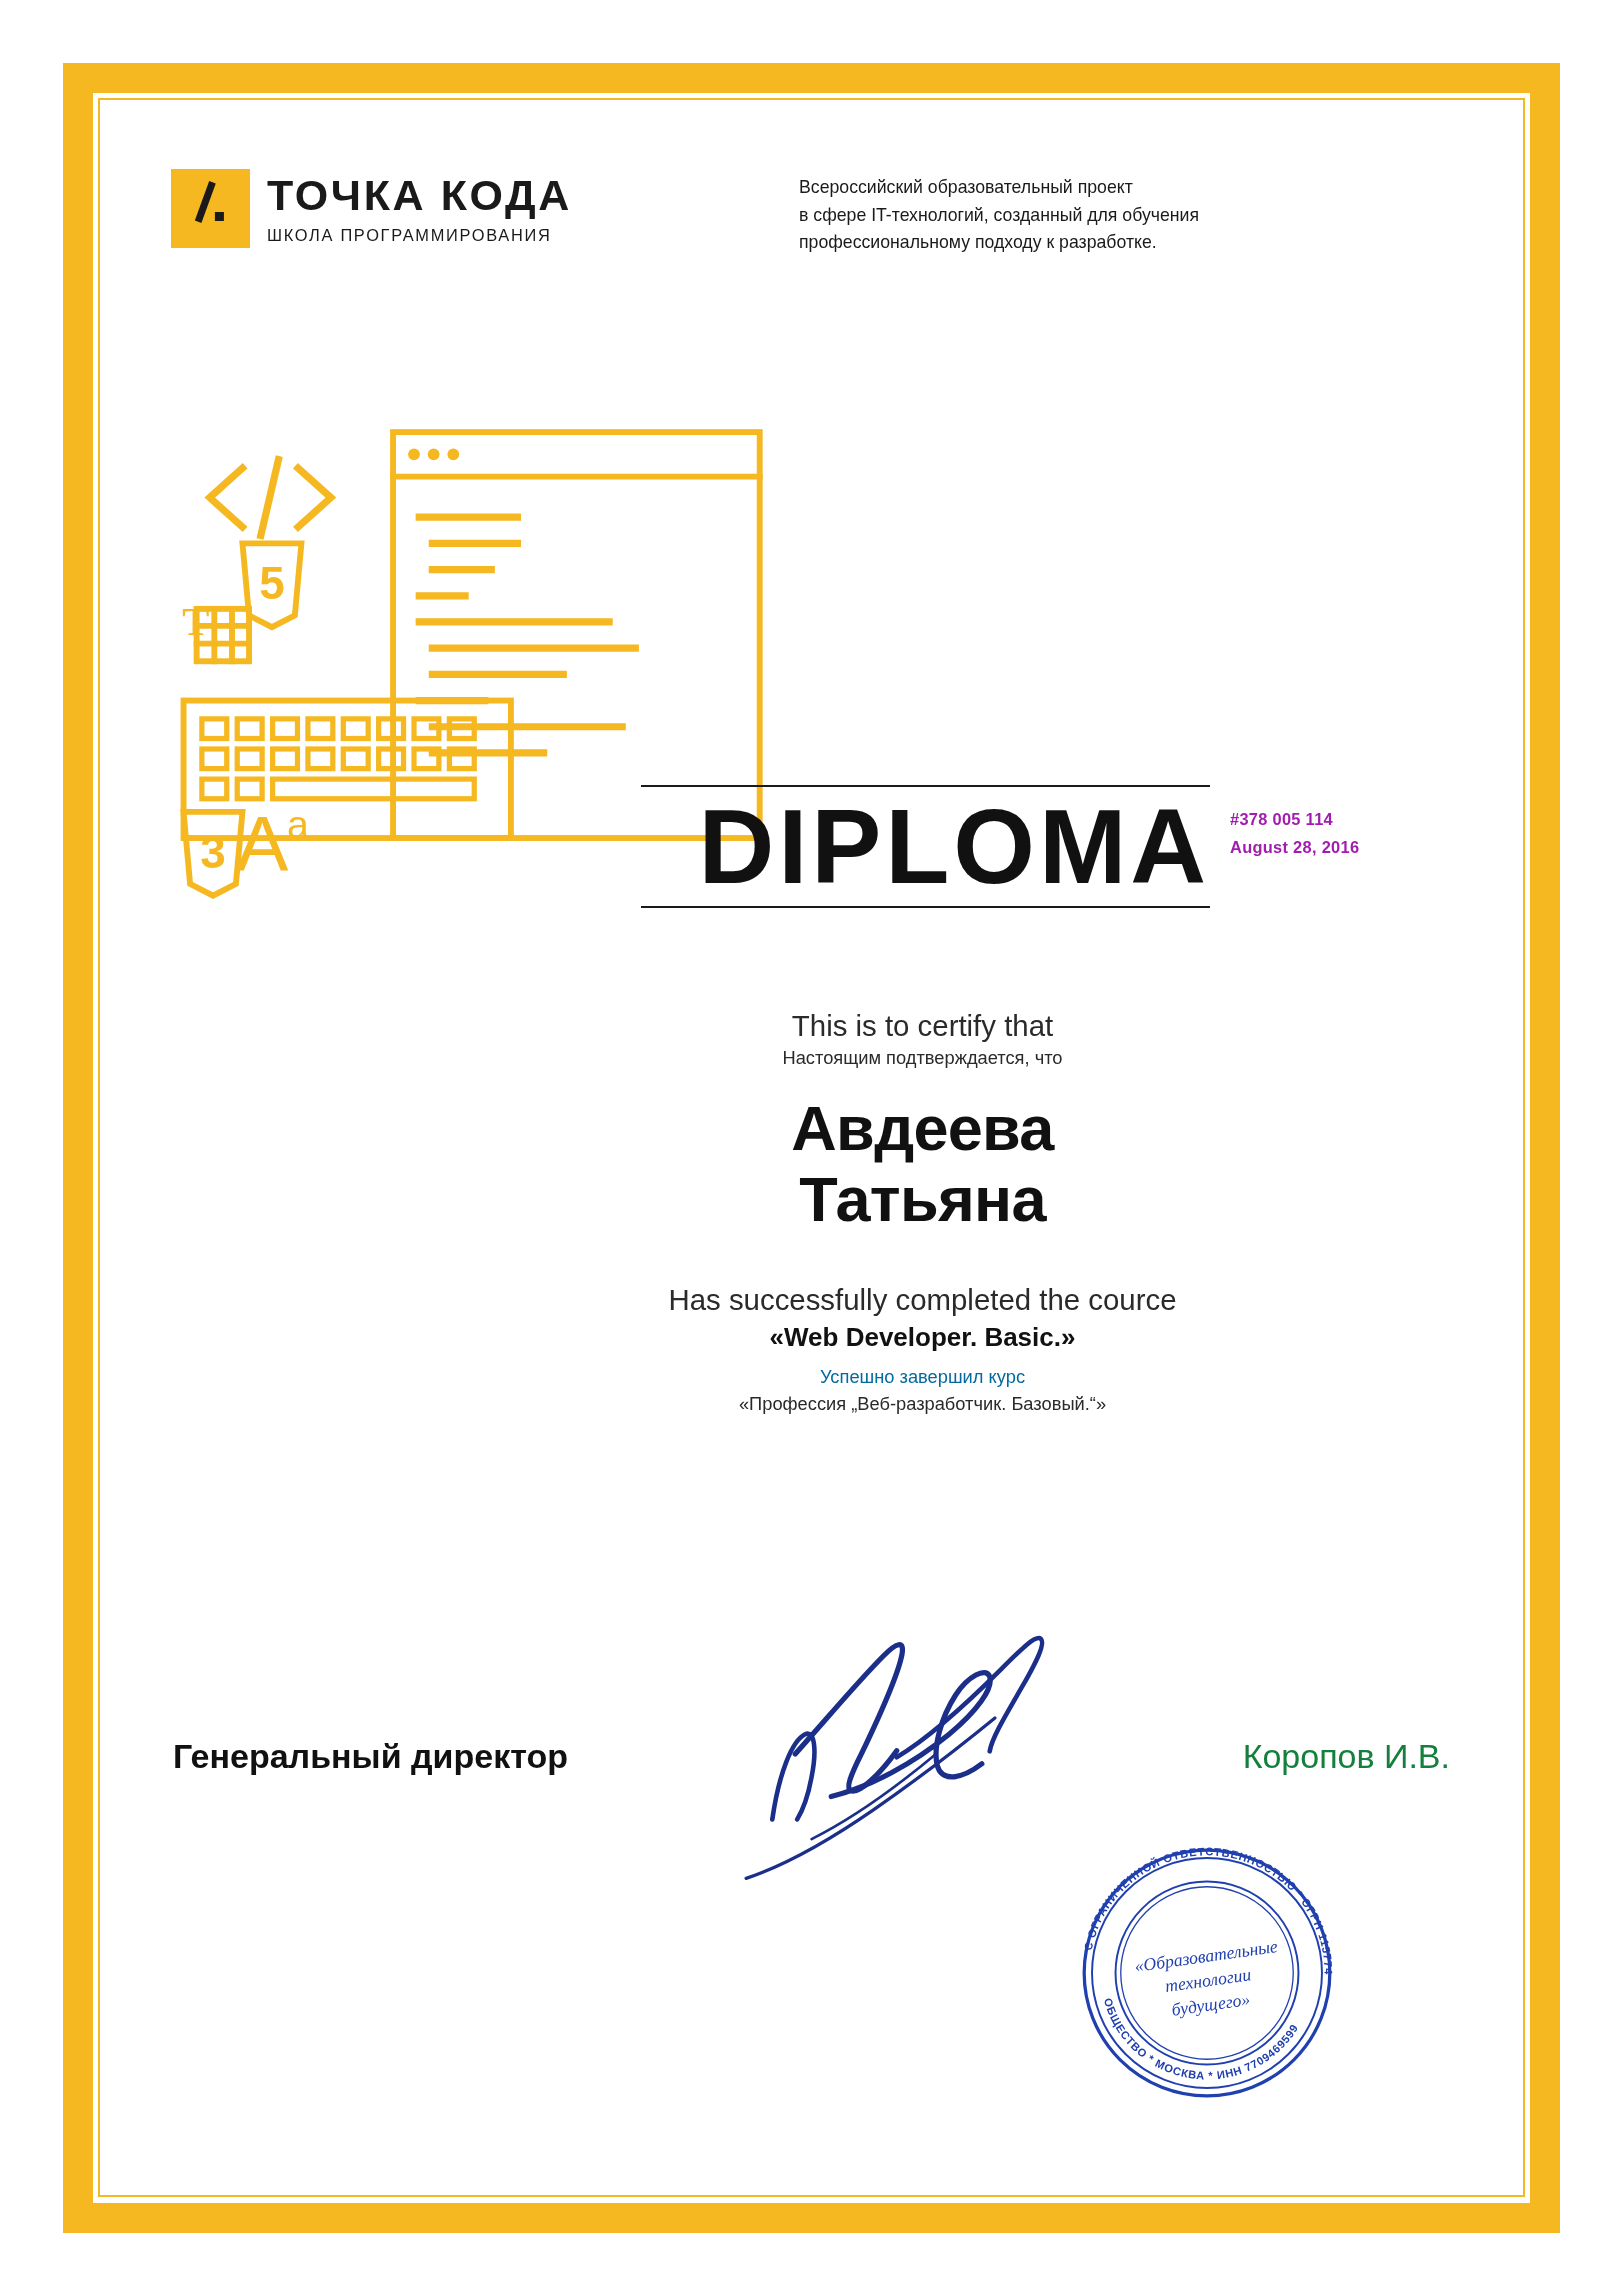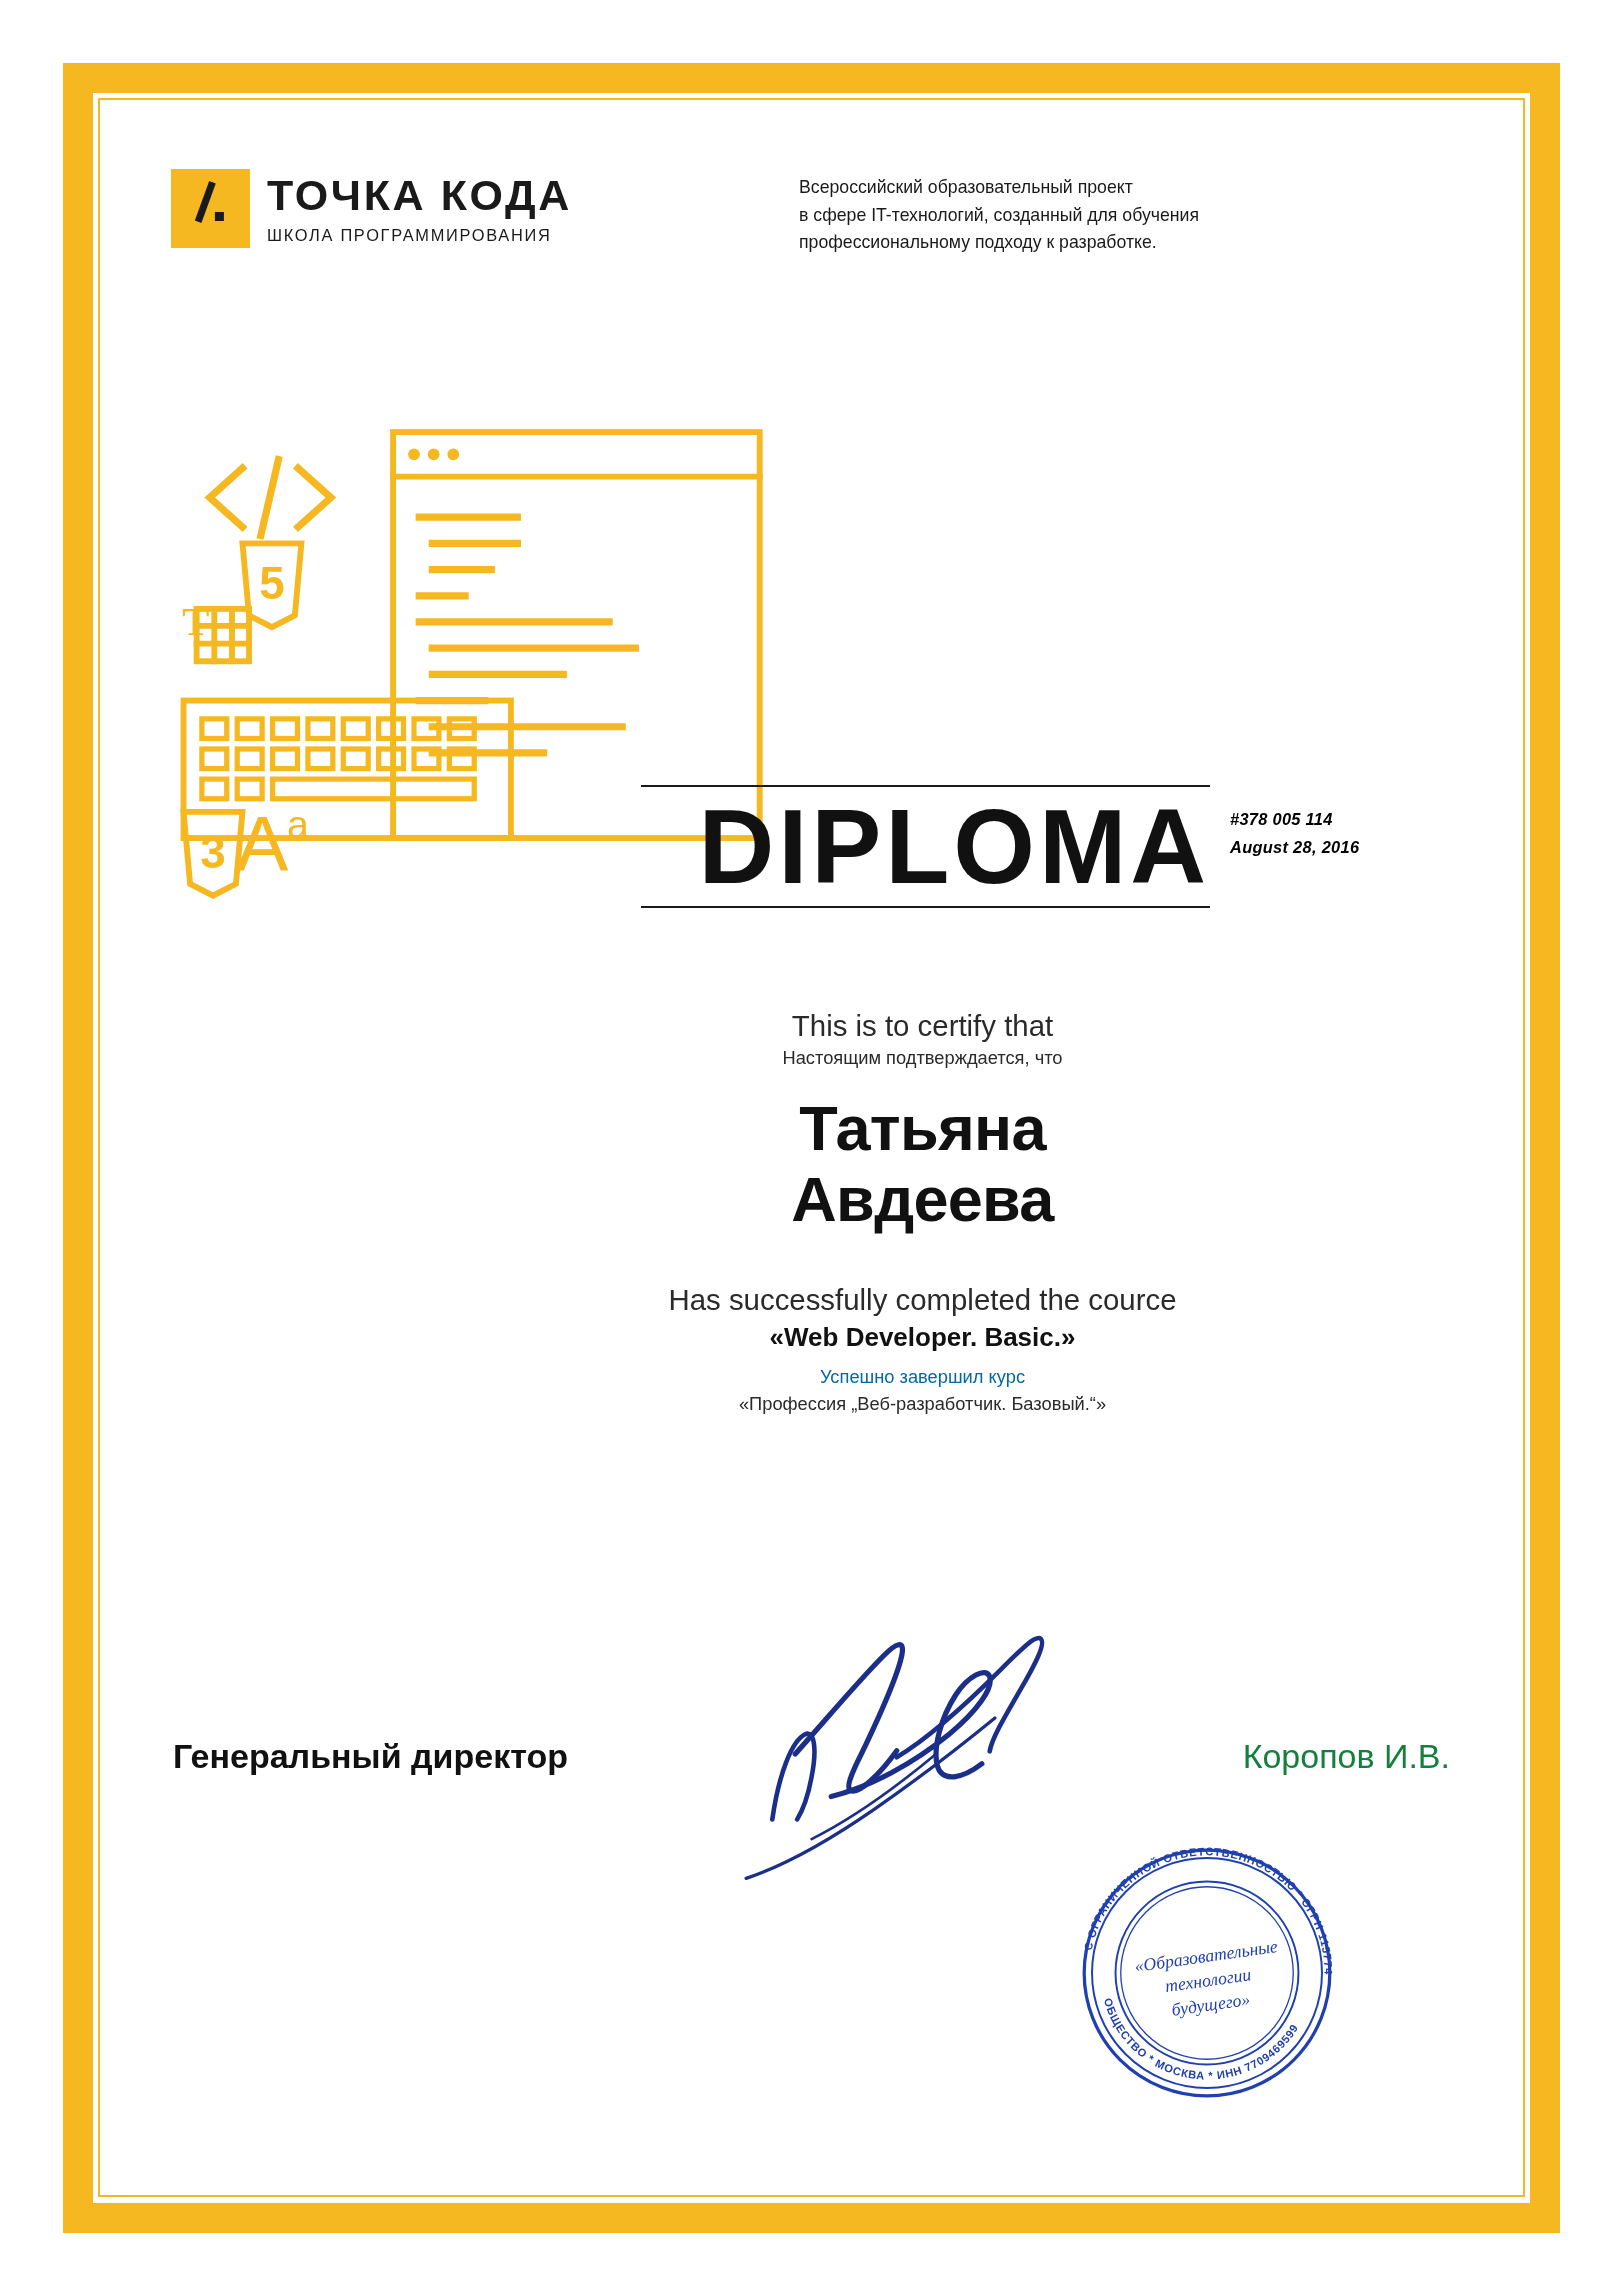--- a/index.html
+++ b/index.html
@@ -149,26 +149,25 @@
     letter-spacing: 3.9px;
     line-height: 1.05;
     text-align: right;
     color: #111;
     padding: 5.2px 0 3.9px 0;
   }
   .diploma-meta {
     position: absolute;
     left: 1230px;
     top: 806px;
-    color: #000000;
+    color: #a21caf;
     font-weight: bold;
     font-size: 16.4px;
     line-height: 1.7;
     letter-spacing: 0.3px;
-    font-style: italic;
   }
 
   
   .certify {
     position: absolute;
     left: 458px;
     top: 1008px;
     width: 929px;
     text-align: center;
   }
@@ -368,22 +367,22 @@
       <div>#378 005 114</div>
       <div>August 28, 2016</div>
     </div>
 
     <div class="certify">
       <div class="certify-en">This is to certify that</div>
       <div class="certify-ru">Настоящим подтверждается, что</div>
     </div>
 
     <div class="recipient">
+      <div>Авдеева</div>
       <div>Татьяна</div>
-      <div>Авдеева</div>
     </div>
 
     <div class="course">
       <div class="course-en-1">Has successfully completed the cource</div>
       <div class="course-en-2">«Web Developer. Basic.»</div>
       <div class="course-ru-1">Успешно завершил курс</div>
       <div class="course-ru-2">«Профессия „Веб-разработчик. Базовый.“»</div>
     </div>
 
     <div class="sign-title">Генеральный директор</div>

